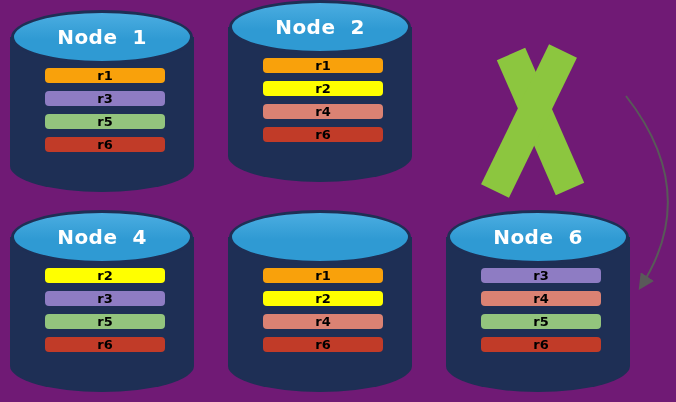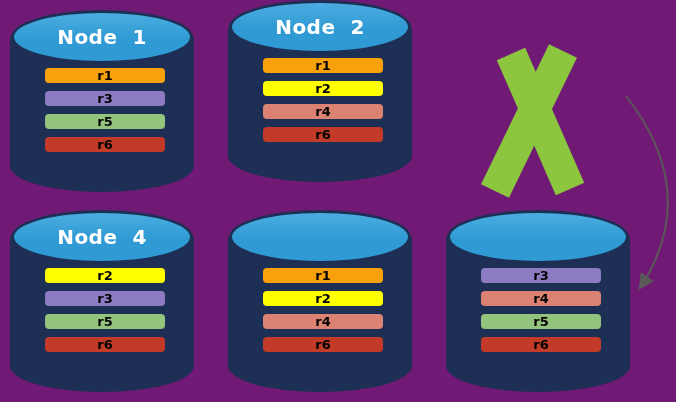--- a/index.html
+++ b/index.html
@@ -173,20 +173,21 @@
           <span>r4</span>
         </div>
         <div class="bar" style="top: 127px; background: rgb(193, 59, 40);">
           <span>r6</span>
         </div>
       </div>
     </div>
     <div class="node" style="left: 446px; top: 210px;">
       <div class="cyl-body"></div>
       <div class="cyl-top"></div>
+      <div class="cyl-title">Node  6</div>
       <div class="bars">
         <div class="bar" style="top: 58px; background: rgb(142, 124, 195);">
           <span>r3</span>
         </div>
         <div class="bar" style="top: 81px; background: rgb(219, 130, 115);">
           <span>r4</span>
         </div>
         <div class="bar" style="top: 104px; background: rgb(147, 196, 125);">
           <span>r5</span>
         </div>

